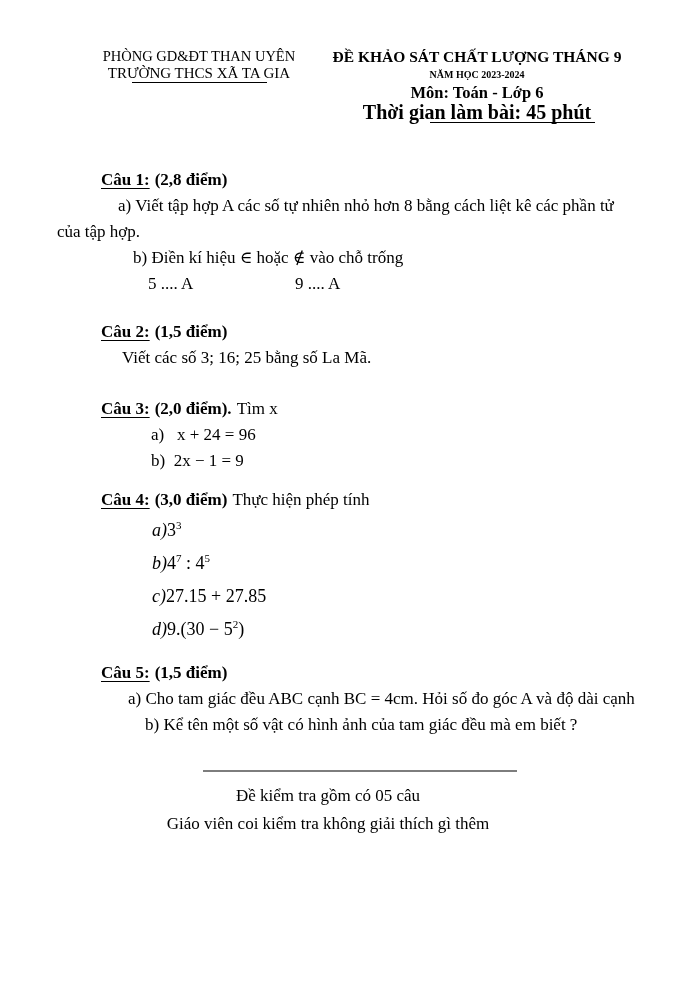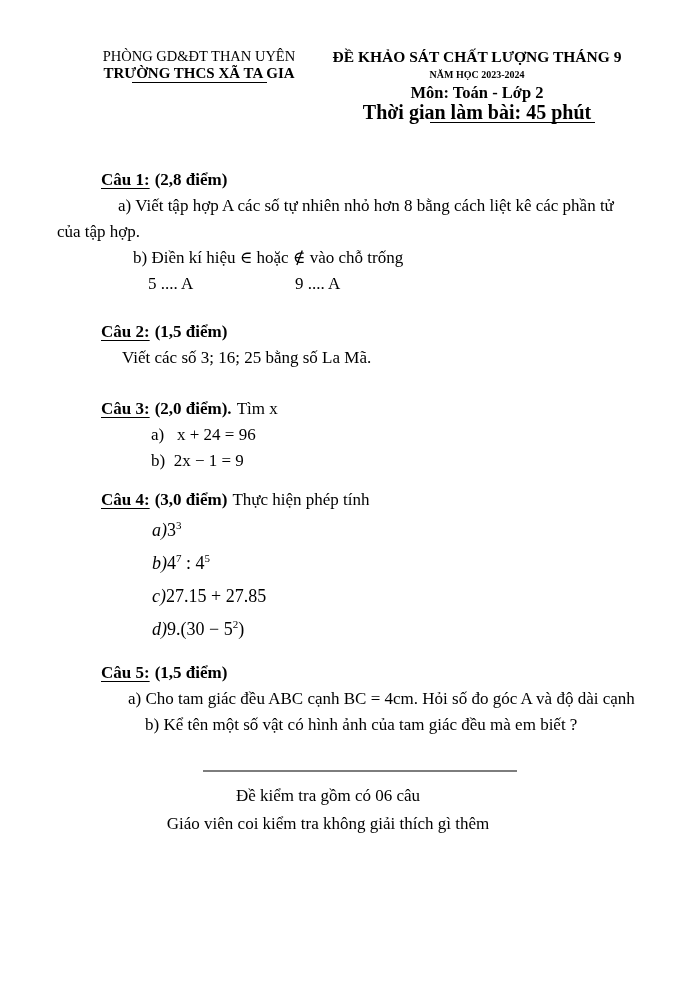--- a/index.html
+++ b/index.html
@@ -13,21 +13,21 @@
     overflow: hidden;
     padding-left: 20px;
   }
 
   
   .header-left {
     position: absolute; left: 55px; top: 48px; width: 288px;
     text-align: center;
   }
   .hl-line1 { font-size: 14.5px; line-height: 17px; }
-  .hl-line2 { font-size: 15px; font-weight: bold; line-height: 17px; }
+  .hl-line2 { font-size: 15px; font-weight: normal; line-height: 17px; }
   .hl-rule  { width: 135px; margin: 0 auto; border-top: 1.6px solid #000; }
 
   .header-right {
     position: absolute; left: 327px; top: 47px; width: 300px;
     text-align: center; font-weight: bold;
   }
   .hr-line1 { font-size: 15.5px; line-height: 19px; }
   .hr-line2 { font-size: 10px;   line-height: 17px; }
   .hr-line3 { font-size: 16.5px; line-height: 19px; }
   .hr-line4 { font-size: 20px;   line-height: 20px; }
@@ -80,21 +80,21 @@
 
   <div class="header-left">
     <div class="hl-line1">PHÒNG GD&amp;ĐT THAN UYÊN</div>
     <div class="hl-line2">TRƯỜNG THCS XÃ TA GIA</div>
     <div class="hl-rule"></div>
   </div>
 
   <div class="header-right">
     <div class="hr-line1">ĐỀ KHẢO SÁT CHẤT LƯỢNG THÁNG 9</div>
     <div class="hr-line2">NĂM HỌC 2023-2024</div>
-    <div class="hr-line3">Môn: Toán - Lớp 2</div>
+    <div class="hr-line3">Môn: Toán - Lớp 6</div>
     <div class="hr-line4">
       <span class="hr-line4-inner">
         <span>Thời gian làm bài: 45 phút</span>
         <span class="hr-rule"></span>
       </span>
     </div>
   </div>
 
   <div class="content">
 
@@ -130,18 +130,18 @@
     </div>
 
     <div class="q-head q5-head">
       <span class="q-num">Câu 5:</span><span class="q-pts">(1,5 điểm)</span>
     </div>
     <div class="q5-a">a) Cho tam giác đều ABC cạnh BC = 4cm. Hỏi số đo góc A và độ dài cạnh</div>
     <div class="q5-b">b) Kể tên một số vật có hình ảnh của tam giác đều mà em biết ?</div>
 
     <div class="divider"></div>
     <div class="footer">
-      <div>Đề kiểm tra gồm có 06 câu</div>
+      <div>Đề kiểm tra gồm có 05 câu</div>
       <div class="footer-line2">Giáo viên coi kiểm tra không giải thích gì thêm</div>
     </div>
 
   </div>
 </div>
 
 </body></html>

